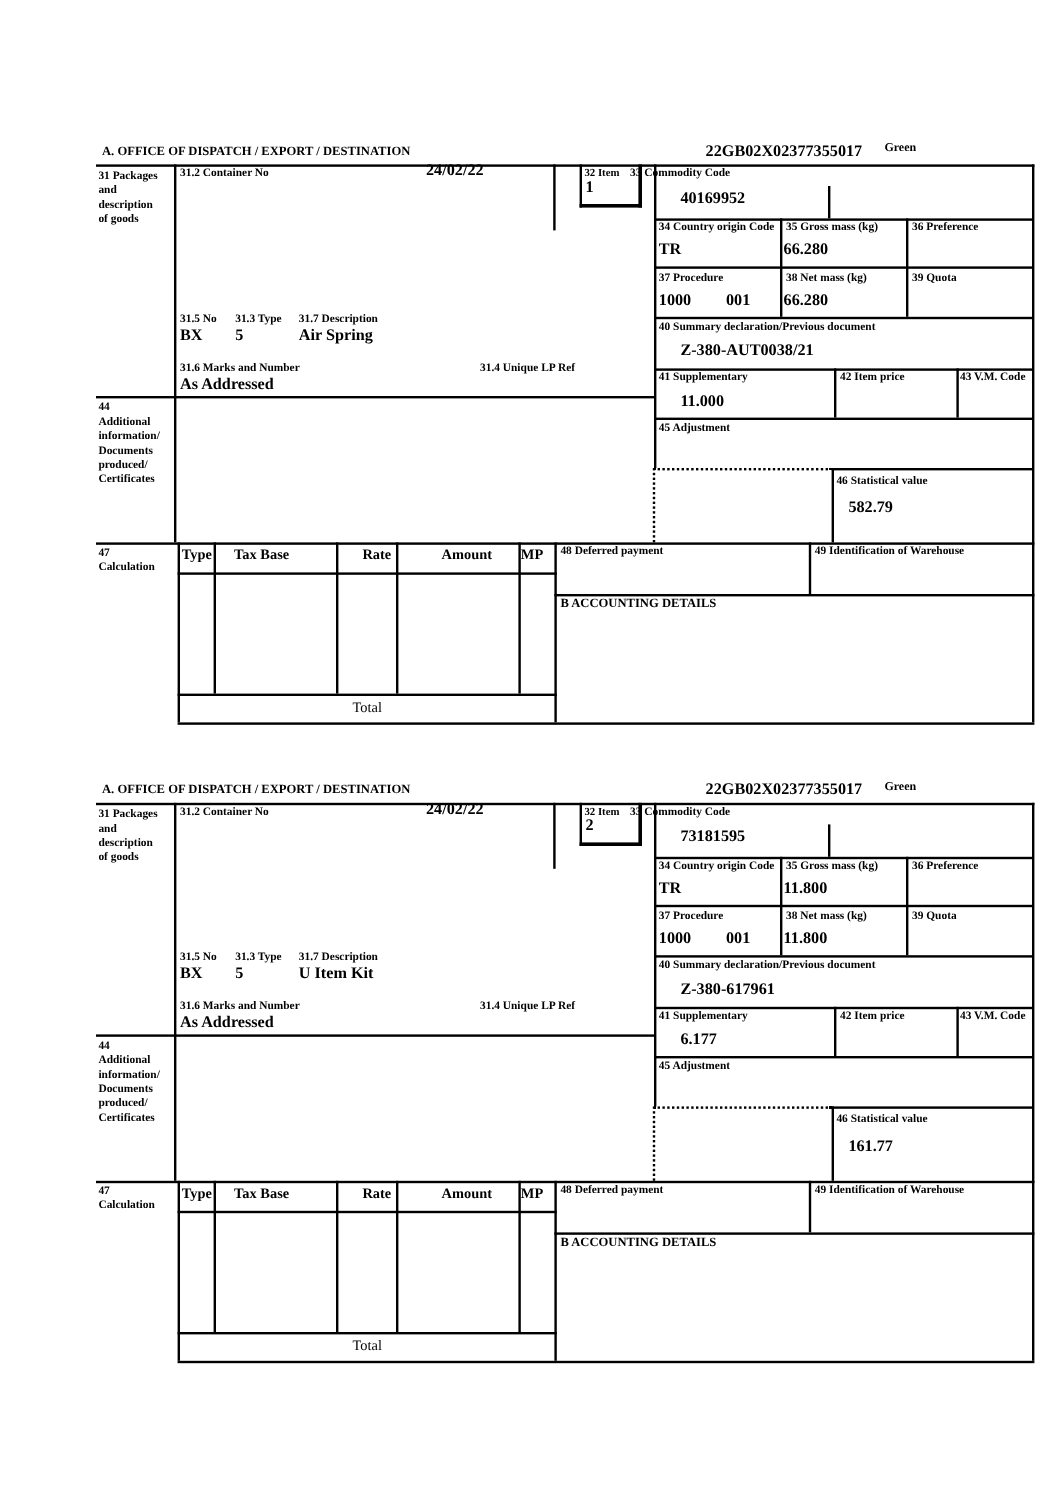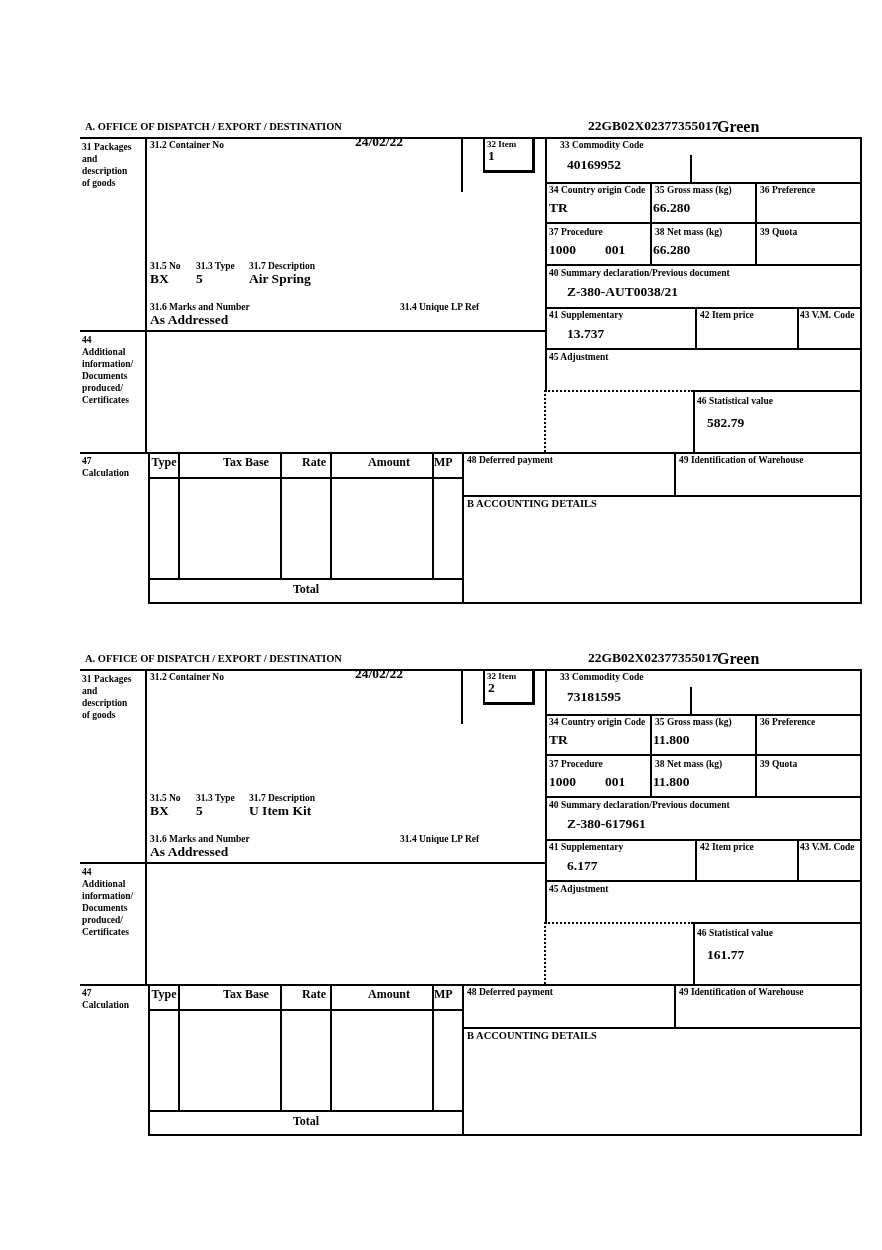--- a/index.html
+++ b/index.html
@@ -47,54 +47,54 @@
   .v-t5{left:384px;top:334px;width:2px;height:150px}
   .h-thdr{left:70px;top:359px;width:316px;height:2px}
   .h-tbody{left:70px;top:460px;width:316px;height:2px}
   .h-tbot{left:70px;top:484px;width:714px;height:2px}
   .v-4849{left:596px;top:334px;width:2px;height:43px}
   .h-4849{left:384px;top:377px;width:400px;height:2px}
   
   .hdr-office{left:7px;top:3px;font-size:10.5px}
   .hdr-date{left:277px;top:16px;font-size:13.5px}
   .hdr-mrn{left:510px;top:0;font-size:13.5px}
-  .hdr-green{left:639px;top:0;font-size:16px}
+  .hdr-green{left:659px;top:0;font-size:10px}
   .lbl31{left:4px;top:23px;width:62px}
   .lbl44{left:4px;top:216px;width:64px}
   .lbl47{left:4px;top:337px;width:64px}
   .lbl312{left:72px;top:22px}
   .lbl32{left:409px;top:21px;font-size:9px}
   .val32{left:410px;top:31px}
-  .lbl33{left:482px;top:22px}   .val33{left:489px;top:40px}
+  .lbl33{left:447px;top:22px}   .val33{left:489px;top:40px}
   .lbl34{left:471px;top:67px}   .val34{left:471px;top:83px}
   .lbl35{left:577px;top:67px}   .val35{left:575px;top:83px}
   .lbl36{left:682px;top:67px}
   .lbl37{left:471px;top:109px}  .val37a{left:471px;top:125px} .val37b{left:527px;top:125px}
   .lbl38{left:577px;top:109px}  .val38{left:575px;top:125px}
   .lbl39{left:682px;top:109px}
   .lbl40{left:471px;top:150px}  .val40{left:489px;top:167px}
   .lbl41{left:471px;top:192px}  .val41{left:489px;top:209px}
   .lbl42{left:622px;top:192px}
   .lbl43{left:722px;top:192px}
   .lbl45{left:471px;top:234px}
   .lbl46{left:619px;top:278px}  .val46{left:629px;top:298px}
   .lbl315{left:72px;top:143px}  .val315{left:72px;top:154px}
   .lbl313{left:118px;top:143px} .val313{left:118px;top:154px}
   .lbl317{left:171px;top:143px} .val317{left:171px;top:154px}
   .lbl316{left:72px;top:184px}  .val316{left:72px;top:195px}
   .lbl314{left:322px;top:184px}
   .th-type{left:70px;width:32px;text-align:center}
-  .th-taxbase{left:114px;width:108px;text-align:center}
+  .th-taxbase{left:86px;width:108px;text-align:center}
   .th-rate{left:204px;width:44px;text-align:right}
   .th-amount{left:254px;width:100px;text-align:center;padding-left:14px;box-sizing:border-box}
   .th-mp{left:356px;width:28px;}
   .lbl48{left:389px;top:337px}
   .lbl49{left:601px;top:337px}
   .lblB{left:389px;top:381px;font-size:10.5px}
-  .total{position:absolute;left:70px;top:464px;width:316px;text-align:center;font-weight:bold;font-size:12px}
+  .total{position:absolute;left:70px;top:464px;width:316px;text-align:center;font-weight:normal;font-size:12px}
 </style>
 </head>
 <body>
 
 <div id="sheet">
   <section class="bk">
 
     <span class="hdr hdr-office">A.  OFFICE OF DISPATCH / EXPORT / DESTINATION</span>
     <span class="hdr hdr-date">24/02/22</span>
     <span class="hdr hdr-mrn">22GB02X02377355017</span>
@@ -169,21 +169,21 @@
     <span class="lab lbl36">36 Preference</span>
     <span class="lab lbl37">37 Procedure</span>
     <span class="val val37a">1000</span>
     <span class="val val37b">001</span>
     <span class="lab lbl38">38 Net mass (kg)</span>
     <span class="val val38">66.280</span>
     <span class="lab lbl39">39 Quota</span>
     <span class="lab lbl40">40 Summary declaration/Previous document</span>
     <span class="val val40">Z-380-AUT0038/21</span>
     <span class="lab lbl41">41 Supplementary</span>
-    <span class="val val41">13.737</span>
+    <span class="val val41">11.000</span>
     <span class="lab lbl42">42 Item price</span>
     <span class="lab lbl43">43 V.M. Code</span>
     <span class="lab lbl45">45 Adjustment</span>
     <span class="lab lbl46">46 Statistical value</span>
     <span class="val val46">582.79</span>
 
     <span class="th th-type">Type</span>
     <span class="th th-taxbase">Tax Base</span>
     <span class="th th-rate">Rate</span>
     <span class="th th-amount">Amount</span>

